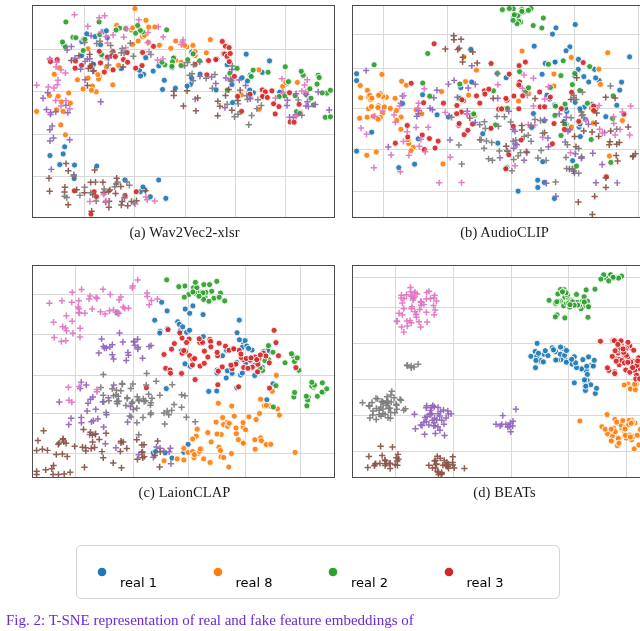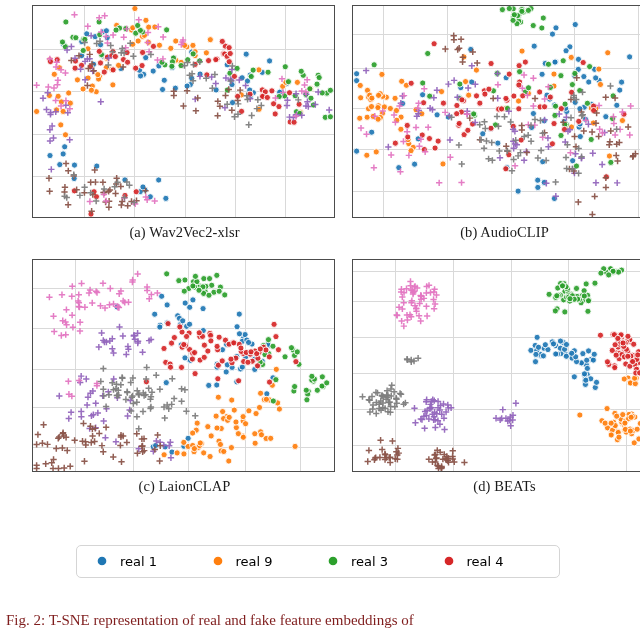--- a/index.html
+++ b/index.html
@@ -23,21 +23,21 @@
   }
 
   .panel-wrap {
     position: absolute;
     width: 305px;
     padding-left: 24px;
   }
   .panel-wrap.col-left  { left: 8px; }
   .panel-wrap.col-right { left: 328px; }
   .panel-wrap.row-top    { top: 5px; }
-  .panel-wrap.row-bottom { top: 259px; }
+  .panel-wrap.row-bottom { top: 265px; }
 
   .plot {
     position: relative;
     width: 303px;
     height: 213px;
     border: 1.2px solid #4c4c4c;
     background: #ffffff;
     overflow: hidden;
     box-sizing: border-box;
   }
@@ -91,30 +91,31 @@
     width: 18px;
     height: 16px;
     flex: 0 0 18px;
     position: relative;
   }
   .legend-label {
     font-family: "DejaVu Sans", "Liberation Sans", sans-serif;
     font-size: 13px;
     color: #000000;
     white-space: nowrap;
+    margin-top: 22px;
   }
 
   
   #fig-caption {
     position: absolute;
     left: 6px;
     top: 612px;
     width: 628px;
     font-size: 15px;
-    color: #7f1d1d;
+    color: #6d28d9;
     text-align: justify;
     line-height: 1.15;
     white-space: nowrap;
     overflow: hidden;
   }
 </style>
 </head>
 <body>
 
 <div id="figure">
@@ -2086,32 +2087,32 @@
         <div class="legend-entry">
           <span class="legend-mark"><svg width="18" height="16" viewBox="0 0 18 16">
               <circle cx="9" cy="8" r="5" fill="#1f77b4" stroke="#ffffff" stroke-width="1.3"></circle>
             </svg></span>
           <span class="legend-label">real 1</span>
         </div>
         <div class="legend-entry">
           <span class="legend-mark"><svg width="18" height="16" viewBox="0 0 18 16">
               <circle cx="9" cy="8" r="5" fill="#ff7f0e" stroke="#ffffff" stroke-width="1.3"></circle>
             </svg></span>
-          <span class="legend-label">real 9</span>
+          <span class="legend-label">real 8</span>
         </div>
         <div class="legend-entry">
           <span class="legend-mark"><svg width="18" height="16" viewBox="0 0 18 16">
               <circle cx="9" cy="8" r="5" fill="#2ca02c" stroke="#ffffff" stroke-width="1.3"></circle>
             </svg></span>
-          <span class="legend-label">real 3</span>
+          <span class="legend-label">real 2</span>
         </div>
         <div class="legend-entry">
           <span class="legend-mark"><svg width="18" height="16" viewBox="0 0 18 16">
               <circle cx="9" cy="8" r="5" fill="#d62728" stroke="#ffffff" stroke-width="1.3"></circle>
             </svg></span>
-          <span class="legend-label">real 4</span>
+          <span class="legend-label">real 3</span>
         </div>
       </div>
   </div>
 
   <div id="fig-caption">Fig. 2: T-SNE representation of real and fake feature embeddings of</div>
 
 </div>
 
 </body></html>

